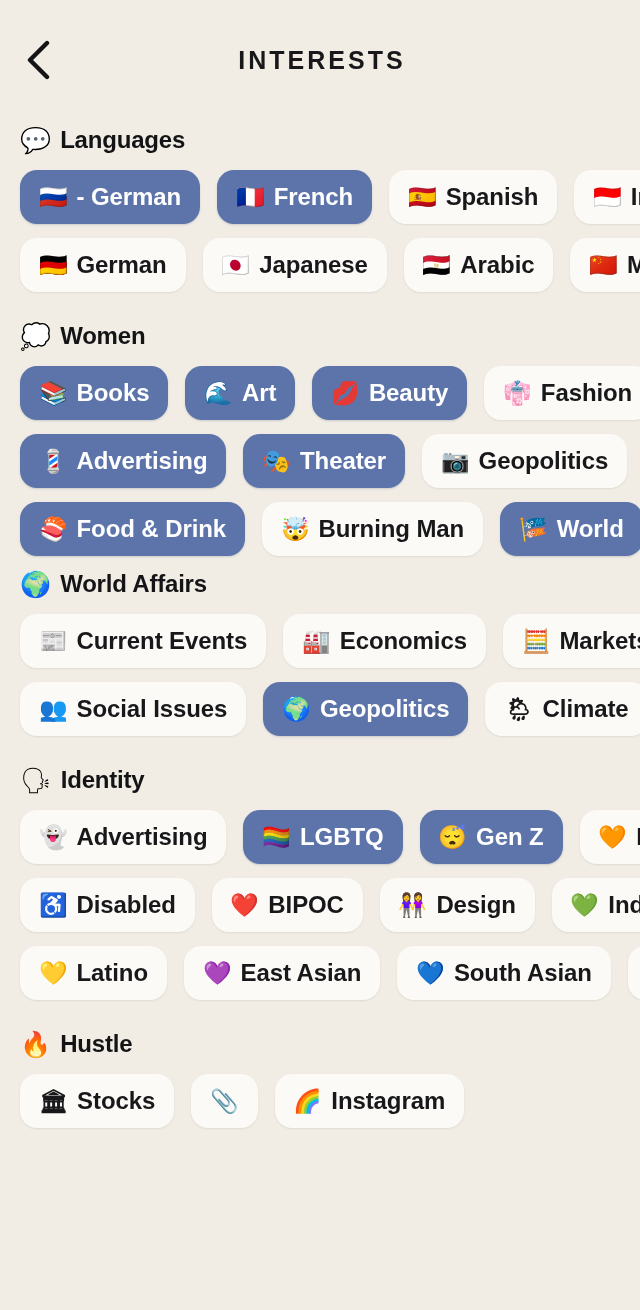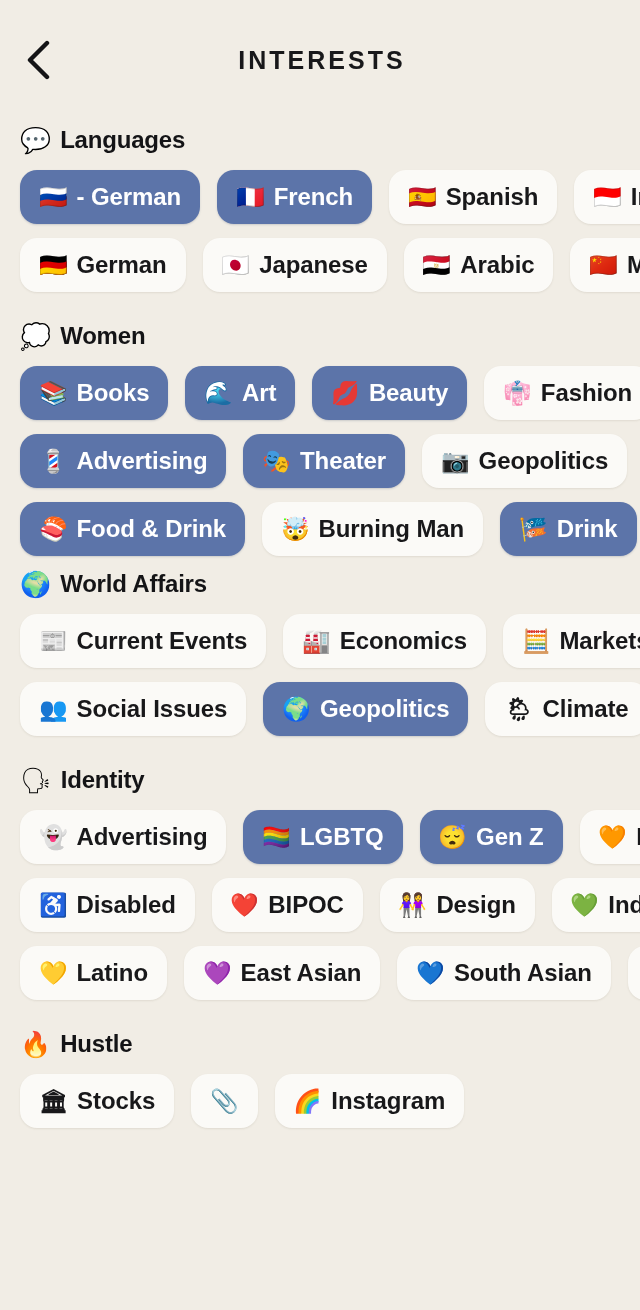--- a/index.html
+++ b/index.html
@@ -235,21 +235,21 @@
             <div class="chip on">
               <span class="chip-emoji">🍣</span>
               <span class="chip-label">Food &amp; Drink</span>
             </div>
             <div class="chip off">
               <span class="chip-emoji">🤯</span>
               <span class="chip-label">Burning Man</span>
             </div>
             <div class="chip on">
               <span class="chip-emoji">🎏</span>
-              <span class="chip-label">Drink</span>
+              <span class="chip-label">World</span>
             </div>
           </div>
         </div>
       </div>
       <div class="section sec-world-affairs">
         <div class="section-header">
           <span class="section-emoji">🌍</span>
           <span class="section-title">World Affairs</span>
         </div>
         <div class="chip-rows">

